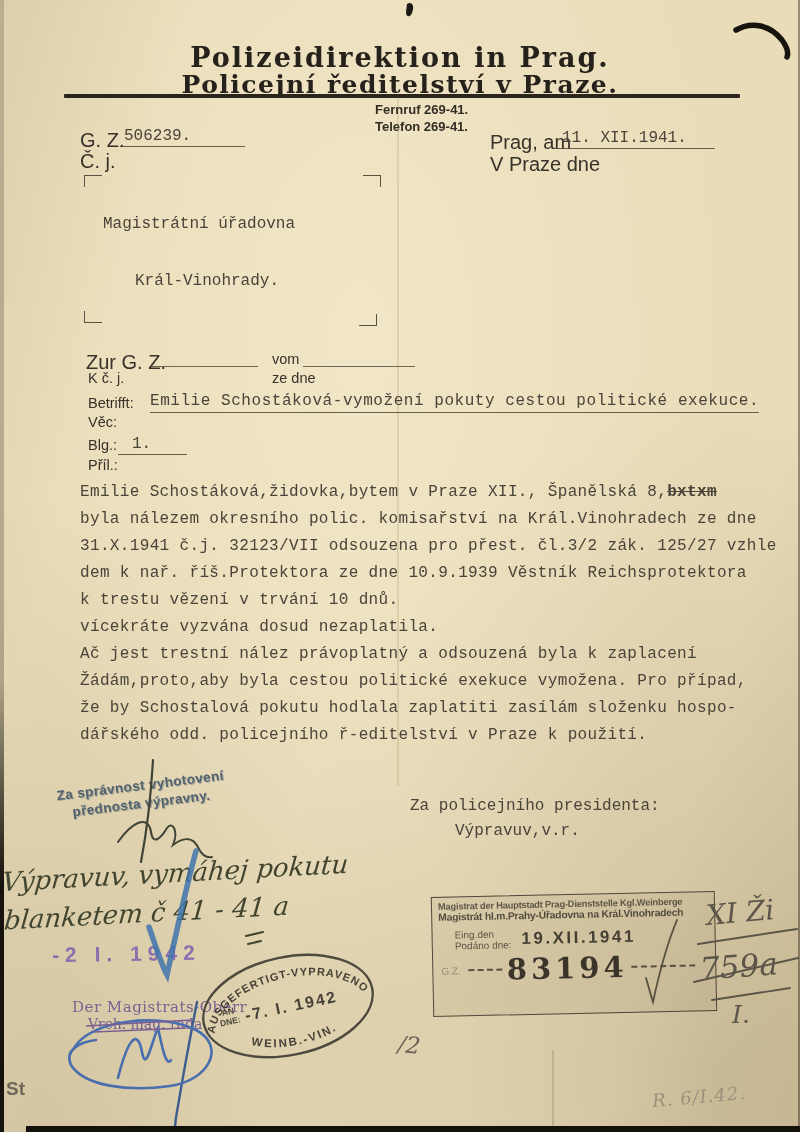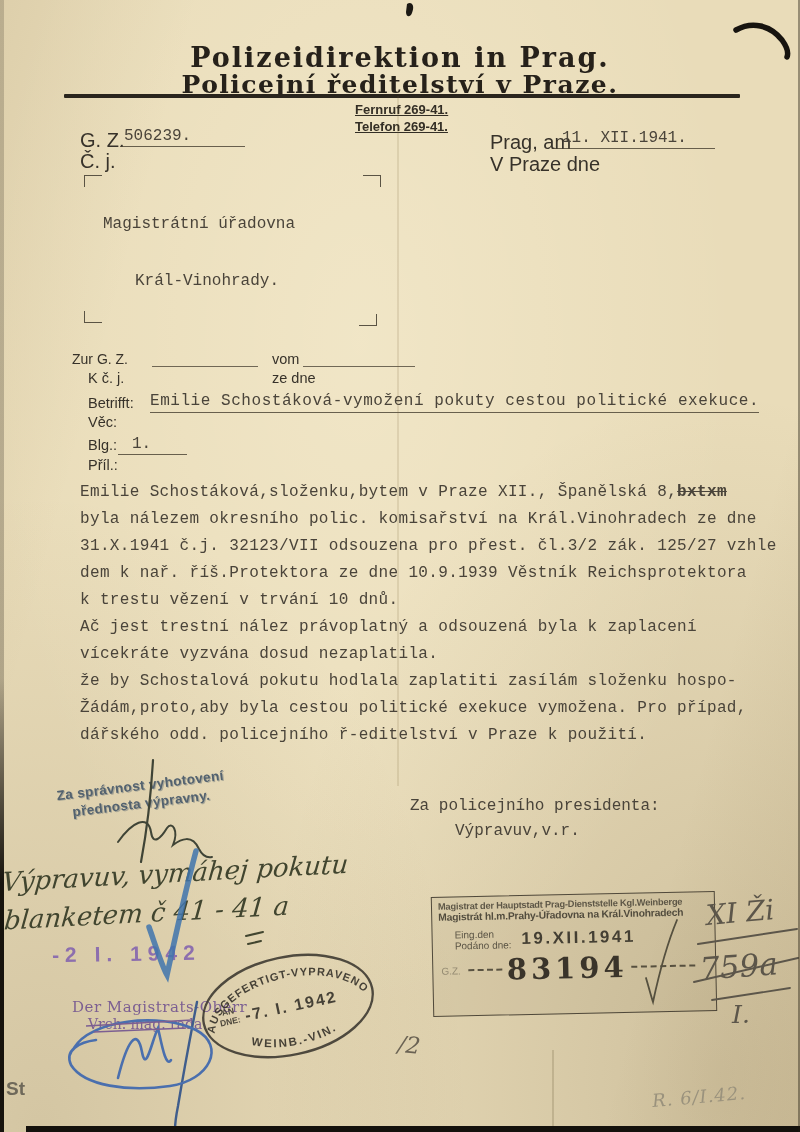--- a/index.html
+++ b/index.html
@@ -14,21 +14,21 @@
       #e9dcb9;
     font-family:"Liberation Sans",sans-serif;color:#2a251d;
   }
   .abs{position:absolute;white-space:nowrap;}
   .mono{font-family:"Liberation Mono","DejaVu Sans Mono",monospace;color:#4a443a;}
   .serifb{font-family:"DejaVu Serif","Liberation Serif",serif;font-weight:bold;}
   .hand{font-family:"DejaVu Serif","Liberation Serif",serif;font-style:italic;}
   .title1{left:0;right:0;top:42px;text-align:center;font-size:27px;letter-spacing:2px;color:#26211a;}
   .title2{left:0;right:0;top:70px;text-align:center;font-size:25px;letter-spacing:1.5px;color:#26211a;}
   .rule{left:64px;top:94px;width:676px;height:4px;background:#2a251d;border-radius:1px;}
-  .phone{left:355px;font-size:13px;font-weight:bold;color:#332e25;text-decoration:underline;}
+  .phone{left:375px;font-size:13px;font-weight:bold;color:#332e25;}
   .lbl{font-size:20px;color:#37322a;}
   .u{border-bottom:1.4px solid rgba(70,62,48,.8);}
   .blank{display:inline-block;border-bottom:1.4px solid rgba(70,62,48,.75);height:14px;}
   .bracket{position:absolute;width:17px;height:11px;}
   .b-tl{border-top:1.6px solid #5a5344;border-left:1.6px solid #5a5344;}
   .b-tr{border-top:1.6px solid #5a5344;border-right:1.6px solid #5a5344;}
   .b-bl{border-bottom:1.6px solid #5a5344;border-left:1.6px solid #5a5344;}
   .b-br{border-bottom:1.6px solid #5a5344;border-right:1.6px solid #5a5344;}
   .bodyline{position:relative;height:27px;font-size:16px;letter-spacing:.35px;}
   .struck{text-decoration:line-through;font-weight:bold;}
@@ -79,45 +79,45 @@
   <div class="abs lbl" style="left:490px;top:153px;">V Praze dne</div>
 
   <div class="bracket b-tl" style="left:84px;top:175px;"></div>
   <div class="bracket b-tr" style="left:363px;top:175px;"></div>
   <div class="bracket b-bl" style="left:84px;top:311px;"></div>
   <div class="bracket b-br" style="left:359px;top:314px;"></div>
 
   <div class="abs mono" style="left:103px;top:215px;font-size:16px;">Magistrátní úřadovna</div>
   <div class="abs mono" style="left:135px;top:272px;font-size:16px;">Král-Vinohrady.</div>
 
-  <div class="abs lbl" style="left:72px;top:351px;font-size:14px;">Zur G. Z.</div>
+  <div class="abs lbl" style="left:86px;top:351px;font-size:20px;">Zur G. Z.</div>
   <div class="abs blank" style="left:152px;top:352px;width:106px;"></div>
   <div class="abs lbl" style="left:272px;top:351px;font-size:14.5px;">vom</div>
   <div class="abs blank" style="left:303px;top:352px;width:112px;"></div>
   <div class="abs lbl" style="left:88px;top:370px;font-size:14.5px;">K č. j.</div>
   <div class="abs lbl" style="left:272px;top:370px;font-size:14.5px;">ze dne</div>
 
   <div class="abs lbl" style="left:88px;top:395px;font-size:14.5px;">Betrifft:</div>
   <div class="abs mono u" style="left:150px;top:392px;font-size:16px;letter-spacing:.55px;padding-bottom:2px;">Emilie Schostáková-vymožení pokuty cestou politické exekuce.</div>
   <div class="abs lbl" style="left:88px;top:414px;font-size:14.5px;">Věc:</div>
 
   <div class="abs lbl" style="left:88px;top:437px;font-size:14.5px;">Blg.:</div>
   <div class="abs mono u" style="left:118px;top:435px;font-size:16px;padding:0 36px 1px 14px;">1.</div>
   <div class="abs lbl" style="left:88px;top:457px;font-size:14.5px;">Příl.:</div>
 
   <div class="abs mono" style="left:80px;top:483px;width:718px;">
-    <div class="bodyline"><span>Emilie Schostáková,složenku,bytem v Praze XII., Španělská 8,</span><span class="struck">bxtxm</span></div>
+    <div class="bodyline"><span>Emilie Schostáková,židovka,bytem v Praze XII., Španělská 8,</span><span class="struck">bxtxm</span></div>
     <div class="bodyline">byla  nálezem okresního polic. komisařství na Král.Vinohradech ze dne</div>
     <div class="bodyline">31.X.1941 č.j. 32123/VII odsouzena pro přest. čl.3/2 zák. 125/27 vzhle</div>
     <div class="bodyline">dem k nař. říš.Protektora ze dne 10.9.1939 Věstník Reichsprotektora</div>
     <div class="bodyline">k trestu vězení v trvání 10 dnů.</div>
+    <div class="bodyline">vícekráte vyzvána dosud nezaplatila.</div>
     <div class="bodyline">Ač jest trestní nález právoplatný a odsouzená byla k zaplacení</div>
-    <div class="bodyline">vícekráte vyzvána dosud nezaplatila.</div>
+    <div class="bodyline">Žádám,proto,aby byla cestou politické exekuce vymožena. Pro případ,</div>
     <div class="bodyline">že by Schostalová pokutu hodlala zaplatiti zasílám složenku hospo-</div>
-    <div class="bodyline">Žádám,proto,aby byla cestou politické exekuce vymožena. Pro případ,</div>
     <div class="bodyline">dářského odd. policejního ř-editelství v Praze k použití.</div>
   </div>
 
   <div class="abs mono" style="left:410px;top:797px;font-size:16px;">Za policejního presidenta:</div>
   <div class="abs mono" style="left:455px;top:822px;font-size:16px;">Výpravuv,v.r.</div>
 
   <div class="abs stamp-slate" style="left:56px;top:778px;transform:rotate(-7deg);">Za správnost vyhotovení</div>
   <div class="abs stamp-slate" style="left:72px;top:796px;transform:rotate(-7deg);">přednosta výpravny.</div>
 
   <div class="abs hand" style="left:2px;top:858px;font-size:26px;color:#41452f;transform:rotate(-3deg) skewX(-8deg);">Výpravuv, vymáhej pokutu</div>

